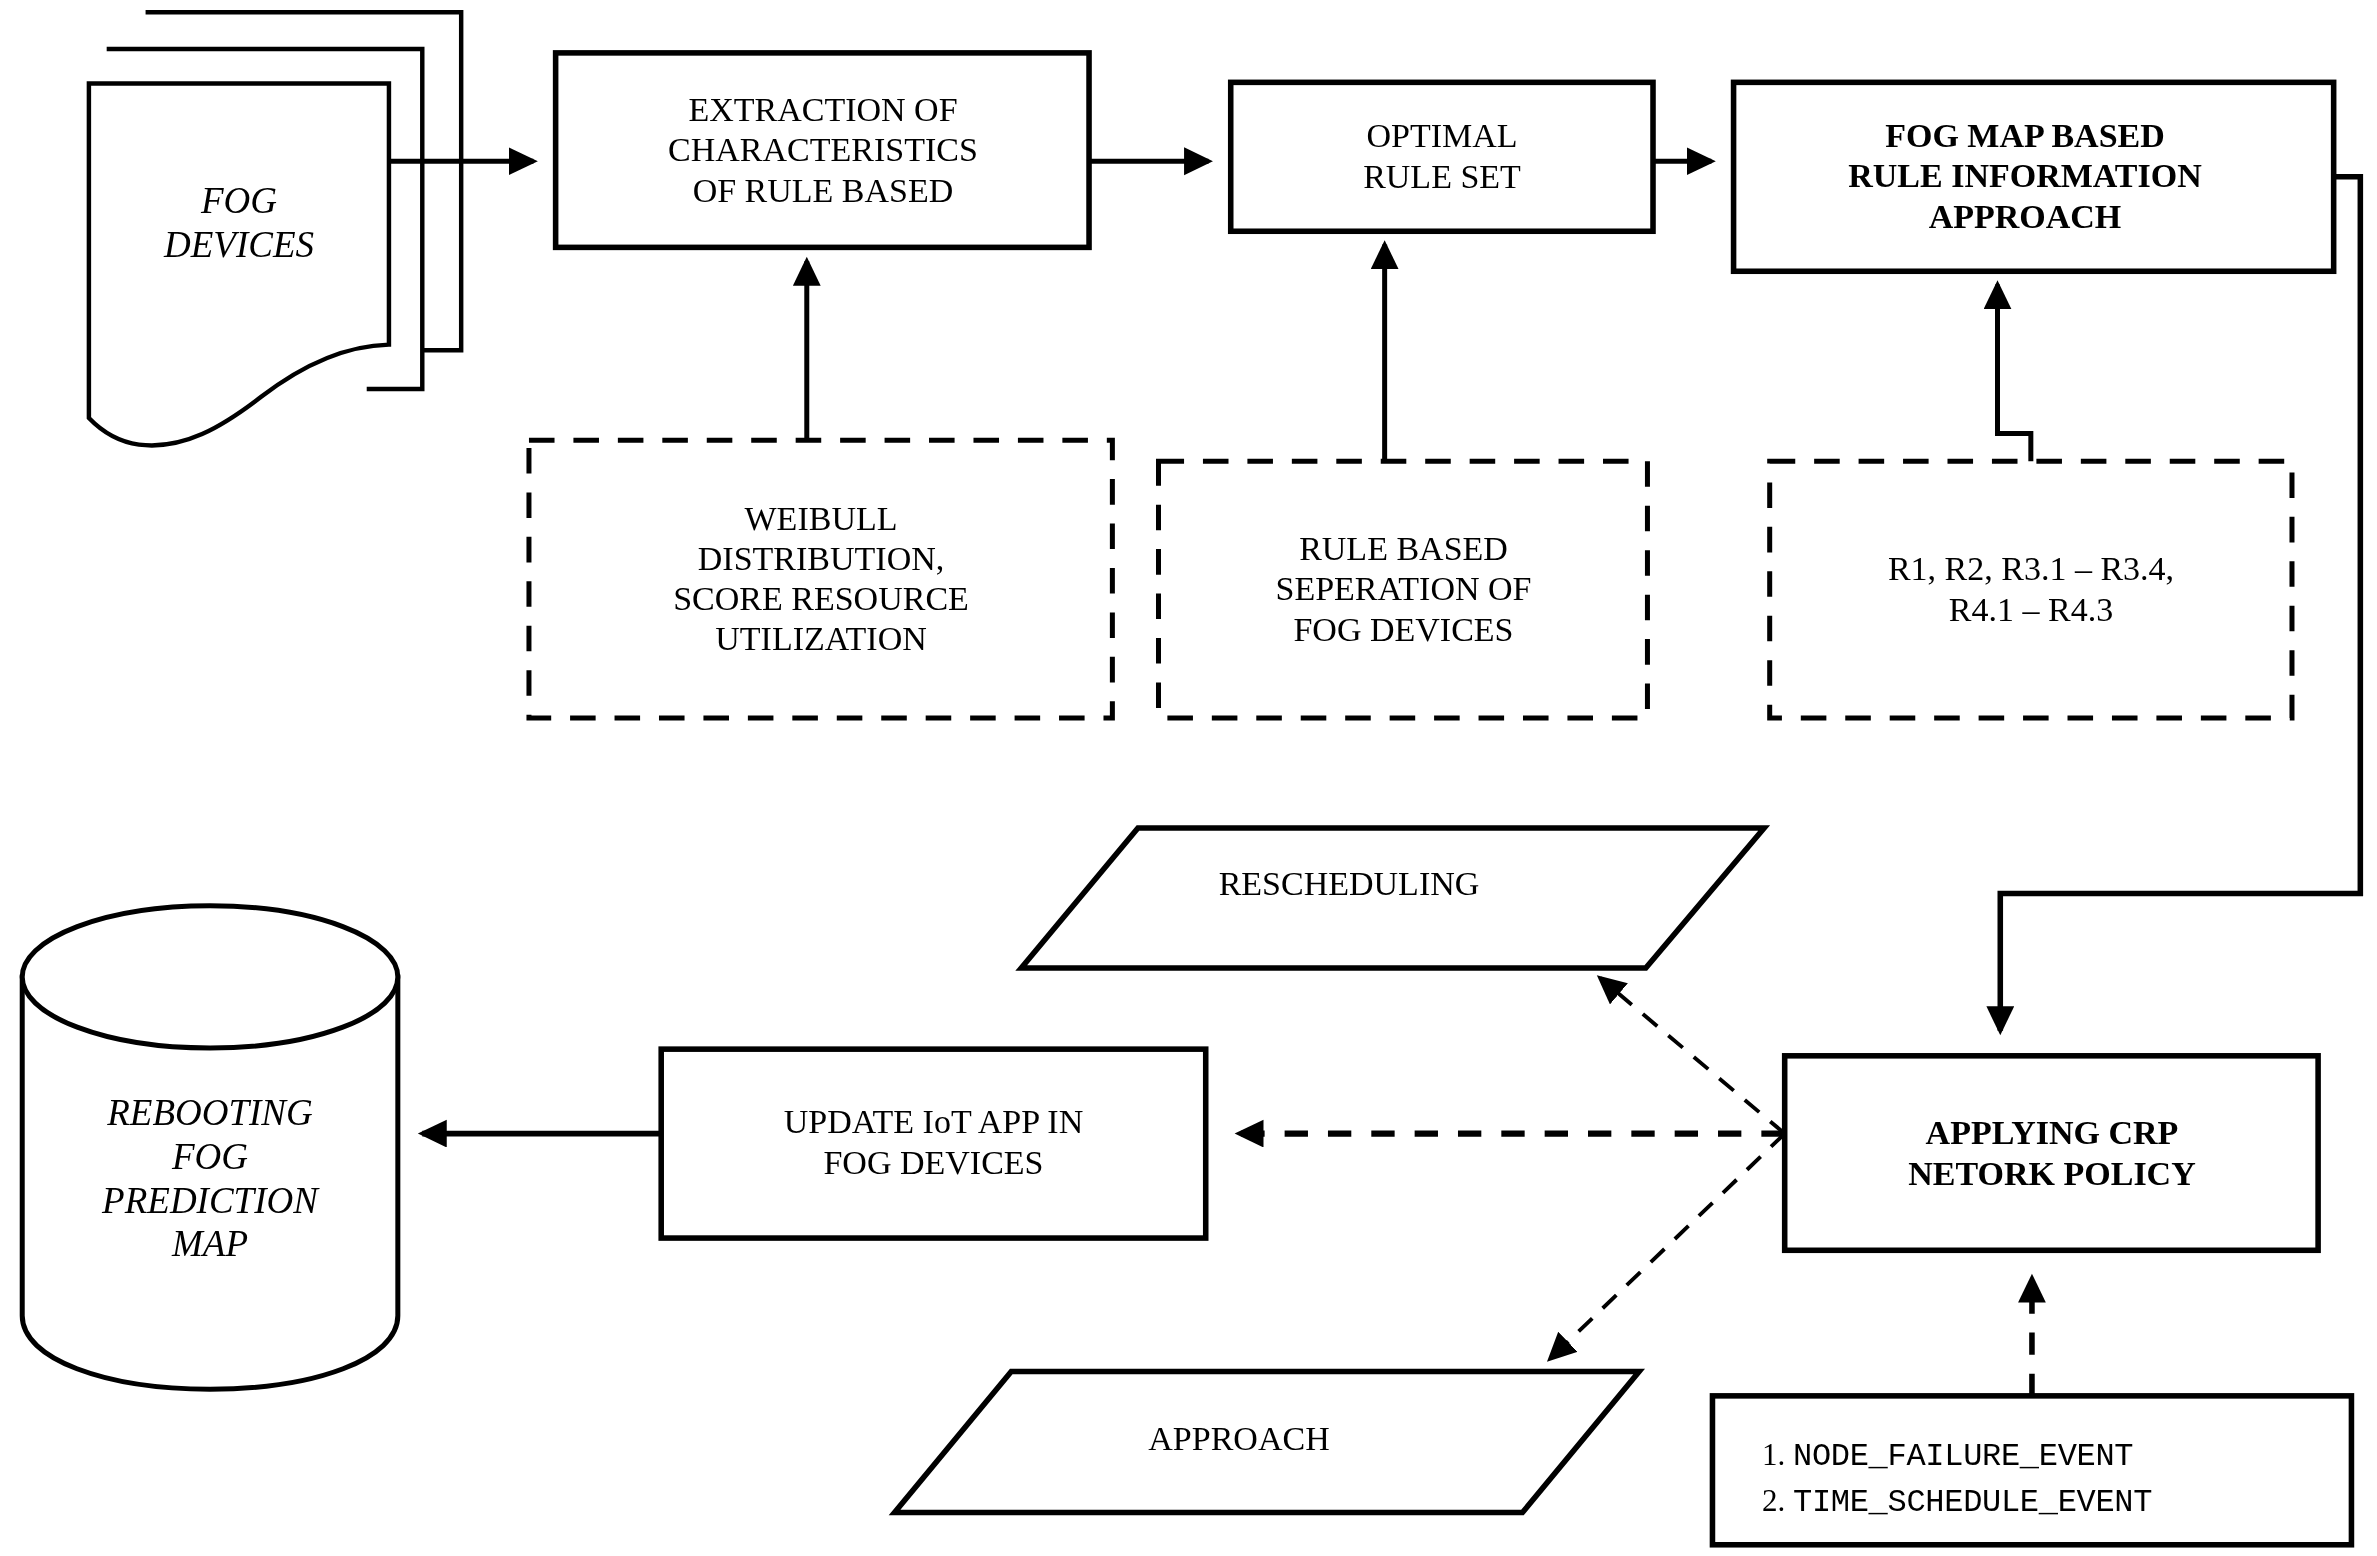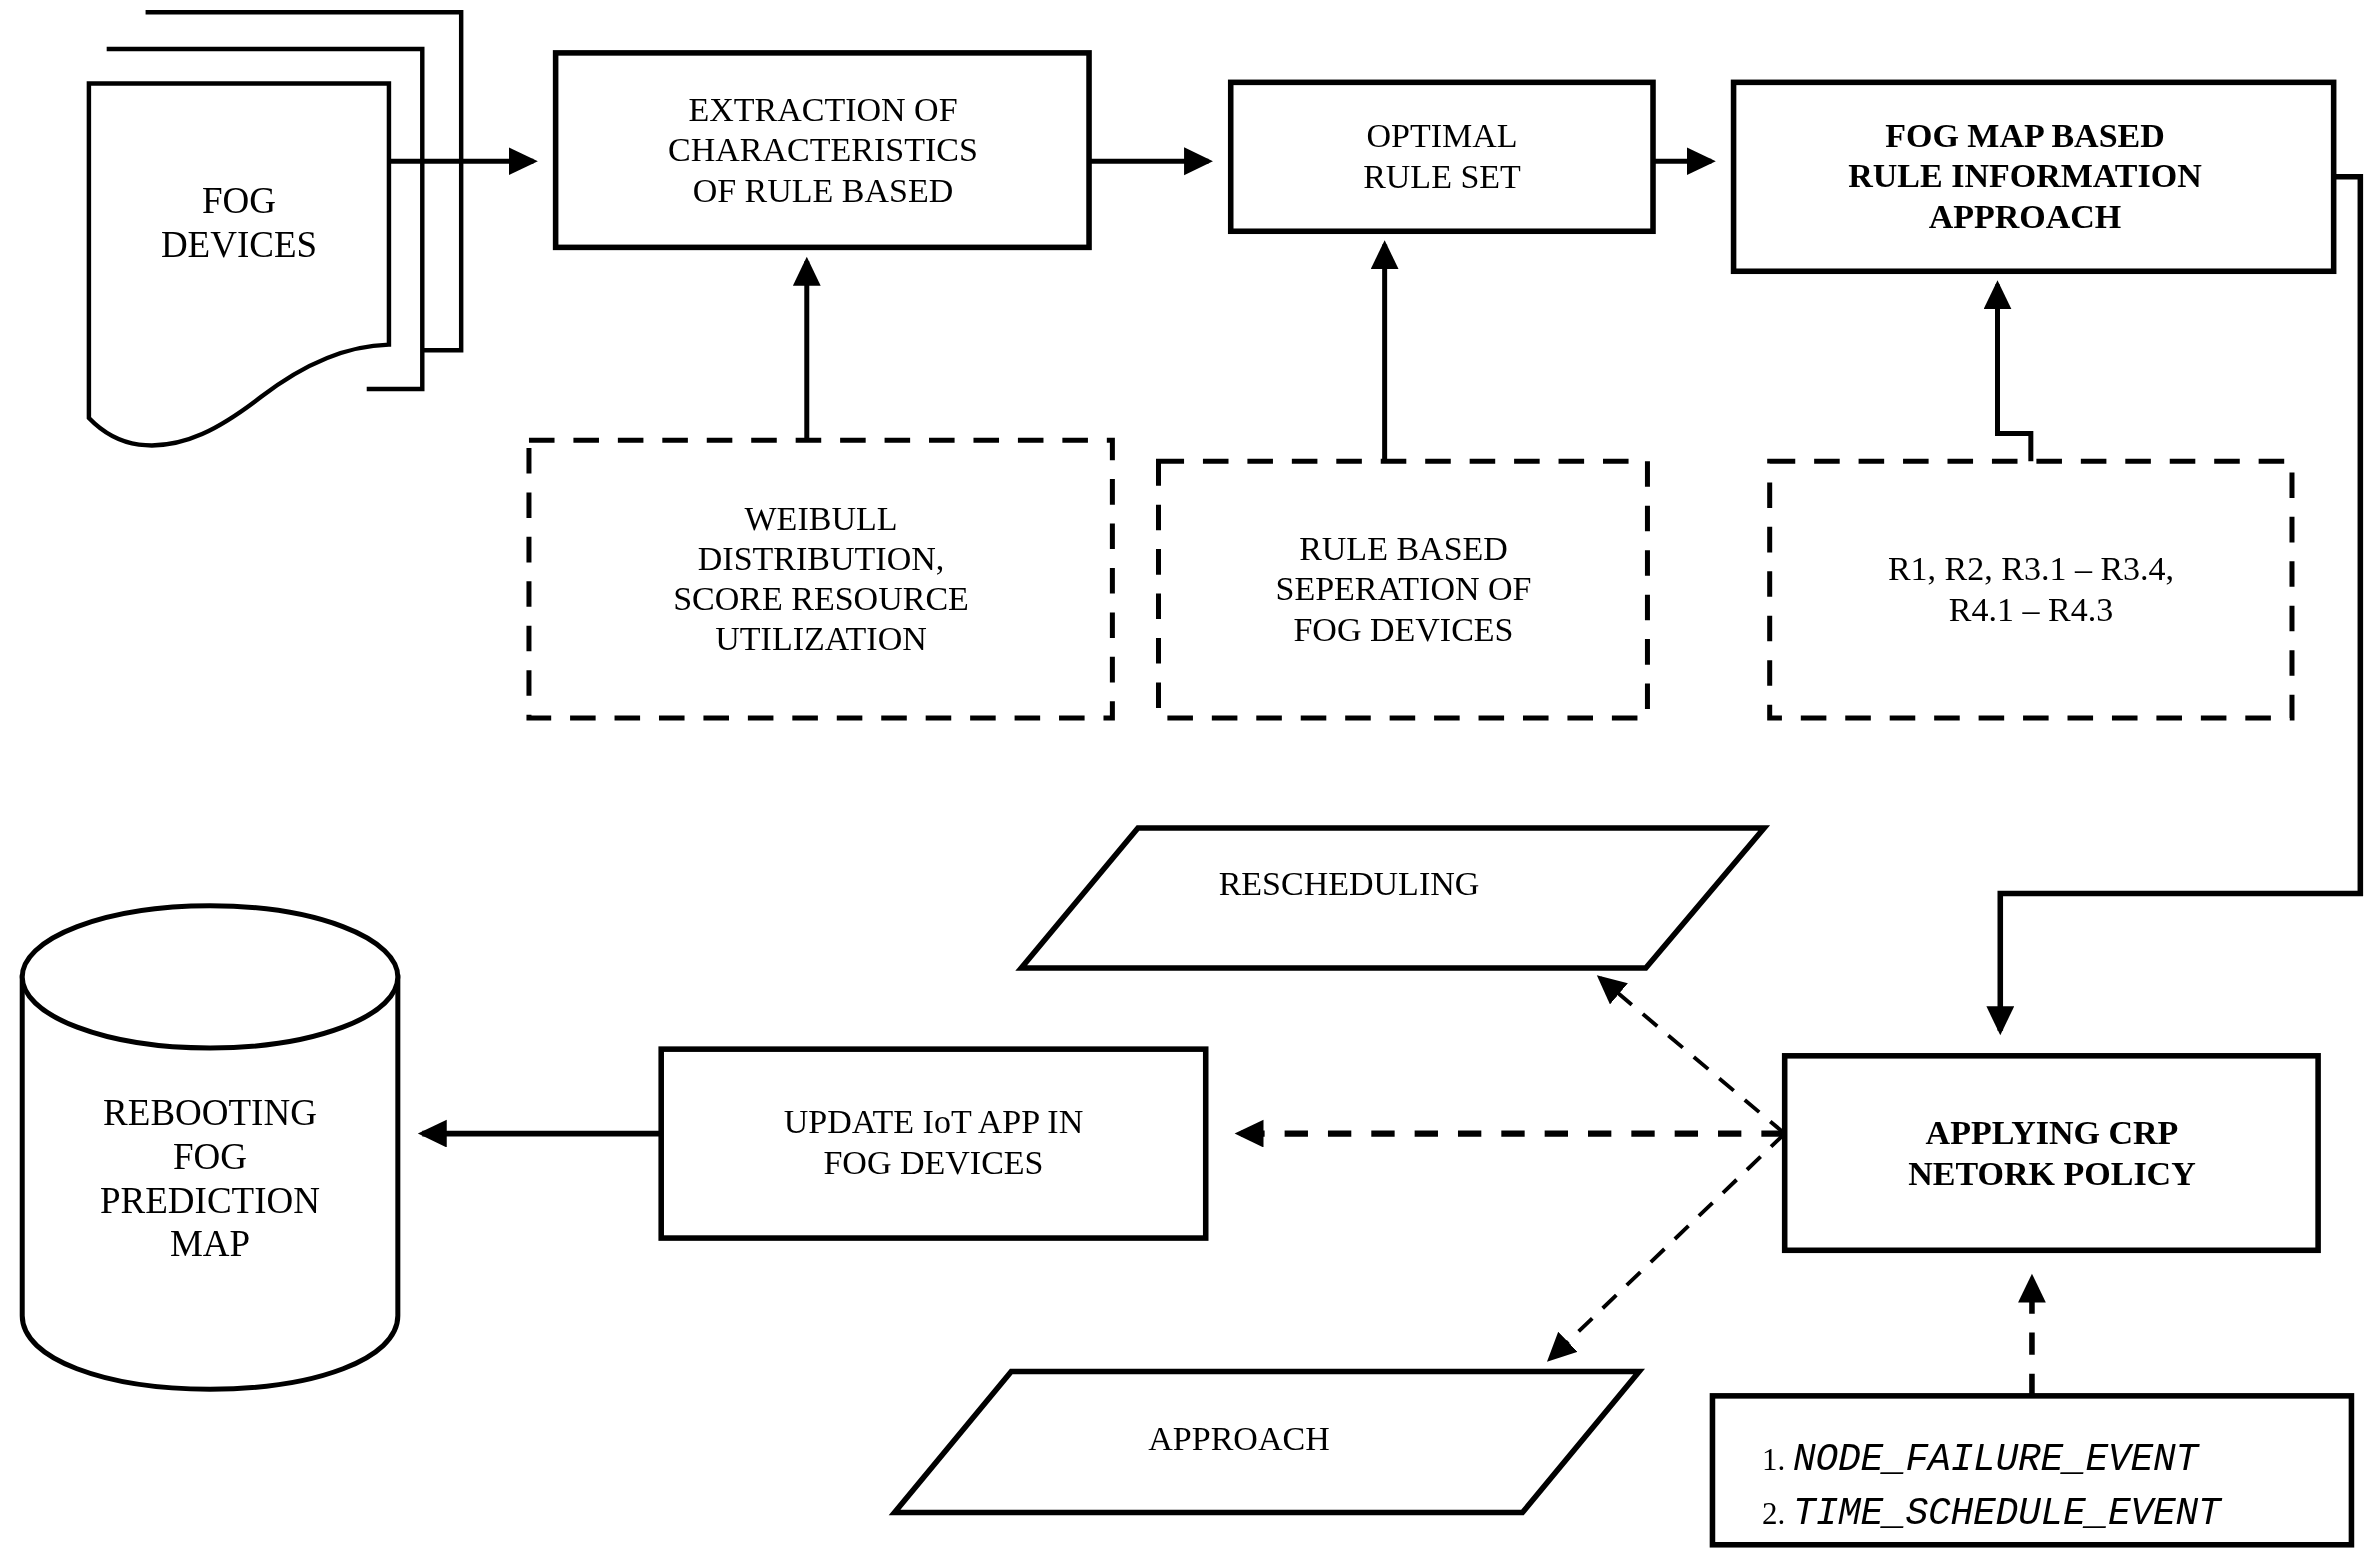--- a/index.html
+++ b/index.html
@@ -12,33 +12,33 @@
     display:flex;
     align-items:center;
     justify-content:center;
     text-align:center;
     font-family:"Liberation Serif", serif;
     color:#000;
     line-height:1.18;
     white-space:pre-line;
     pointer-events:auto;
   }
-  .t-xl{font-size:37px;}
+  .t-xl{font-size:37px;font-style:italic;}
   .t-lg{font-size:34px;}
   .list-label{
     position:absolute;
     display:block;
     text-align:left;
     font-family:"Liberation Serif", serif;
     font-size:31px;
     line-height:1.42;
     pointer-events:auto;
   }
   .list-label .num{font-family:"Liberation Serif", serif;}
-  .list-label .code{font-family:"Liberation Mono", monospace;font-size:38px;letter-spacing:-0.3px;font-style:italic;}
+  .list-label .code{font-family:"Liberation Mono", monospace;font-size:32px;letter-spacing:-0.3px;}
 </style>
 </head>
 <body>
 
 <div id="canvas">
 
   <svg class="layer" viewBox="0 0 4278 2800" xmlns="http://www.w3.org/2000/svg">
     <defs>
       <marker id="arrowSolid" markerWidth="16" markerHeight="16" refX="11" refY="6" orient="auto" markerUnits="userSpaceOnUse">
         <path d="M0,0 L13,6 L0,12 z" fill="#000"></path>

